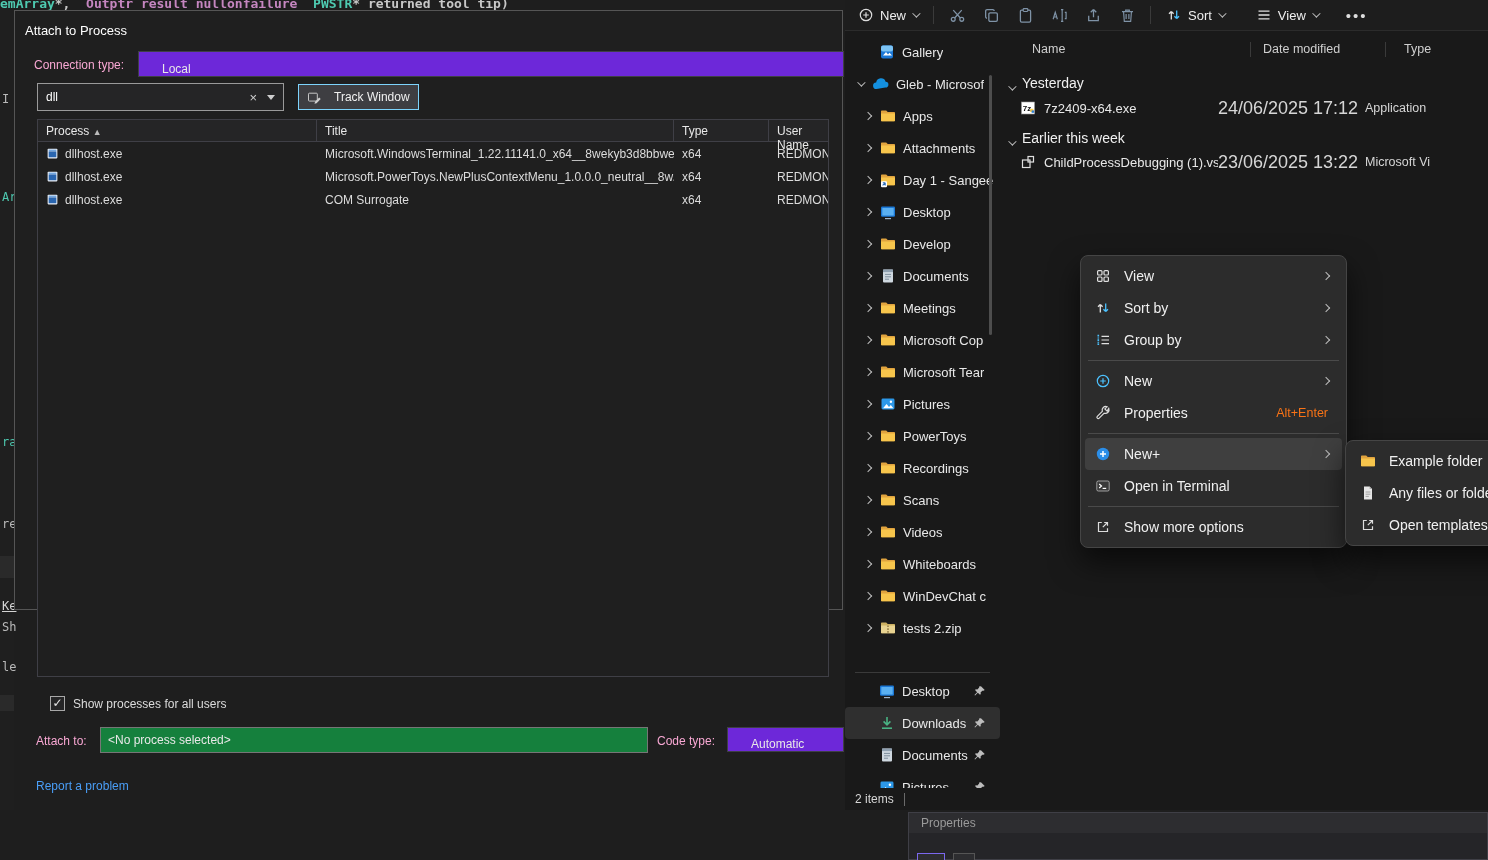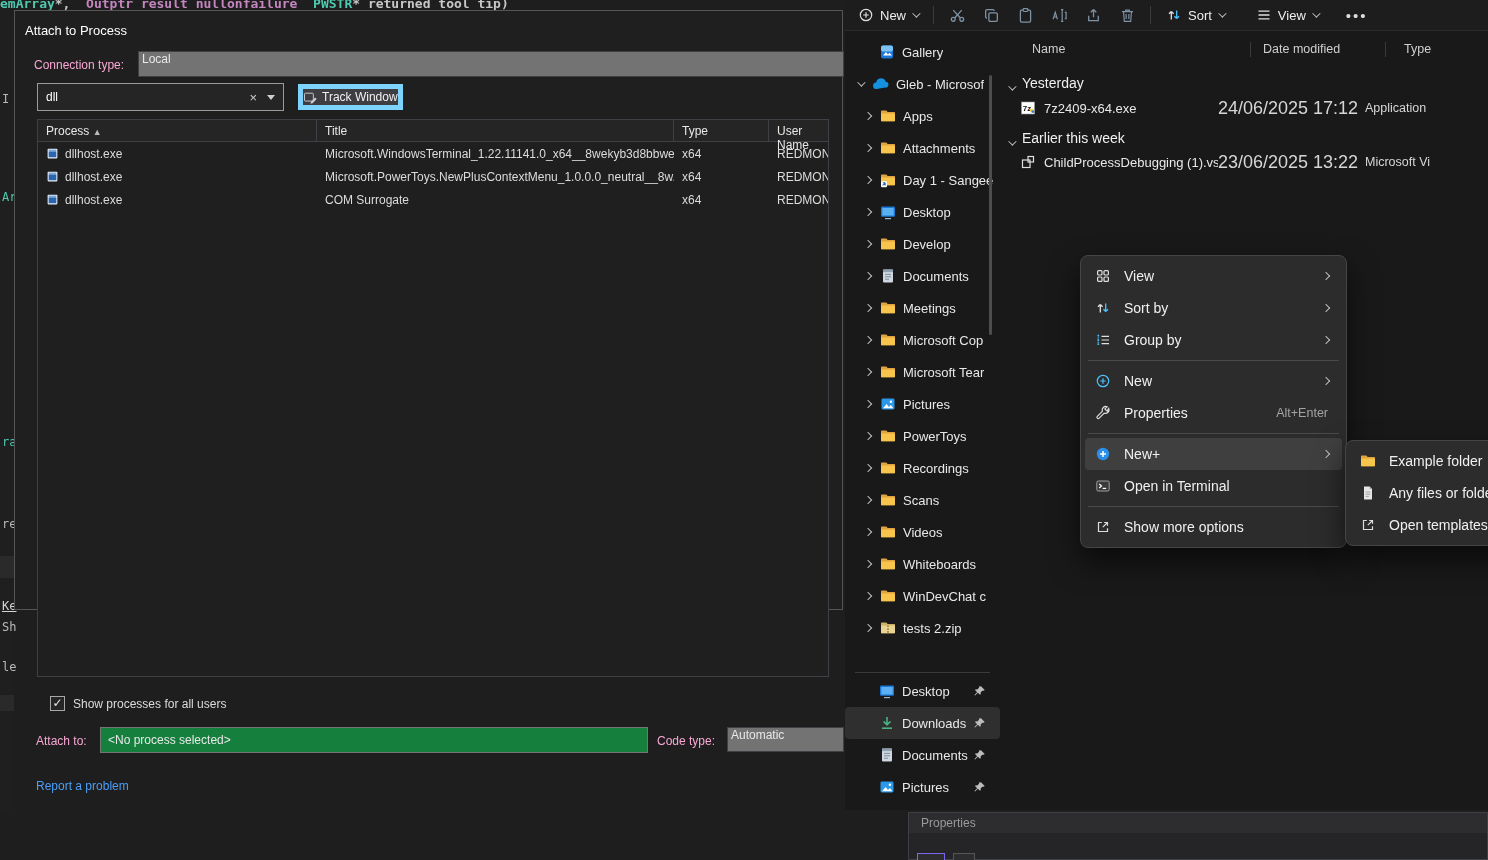--- a/index.html
+++ b/index.html
@@ -13,25 +13,25 @@
   .code-top { left:0; top:-4px; width:900px; font:bold 13px "DejaVu Sans Mono",monospace; white-space:pre; }
   .c-teal { color:#4EC9B0; } .c-purple { color:#C586C0; } .c-gray { color:#c8c8c8; }
   .left-strip { left:0; top:8px; width:14px; height:802px; background:#1f1f1f; }
   .frag { position:absolute; left:2px; font:12px "DejaVu Sans Mono",monospace; color:#b9b9b9; }
   .bottom-bar { left:0; top:810px; width:1488px; height:50px; background:#1e1e1e; }
 
   
   .vs-dialog { left:14px; top:10px; width:829px; height:600px; background:#1f1f1f; border:1px solid #555; color:#dcdcdc; font-size:12px; }
   .dlg-title { left:10px; top:12px; font-size:13px; color:#fff; }
   .dlg-label { color:#f9a8d4; }
-  .combo { background:#737373; border:1px solid #3f3f46; color:#e8e8e8; display:flex; align-items:flex-start; padding:0 3px; }
+  .combo { background:#6d28d9; border:1px solid #3f3f46; color:#e8e8e8; display:flex; align-items:flex-end; padding:0 23px; }
   .filter-input { left:22px; top:72px; width:247px; height:28px; background:#252526; border:1px solid #9a9a9a; display:flex; align-items:center; padding:0 8px; color:#fff; }
   .filter-x { margin-left:auto; color:#cfcfcf; font-size:13px; cursor:default; }
   .caret-dn { width:0; height:0; border-left:4px solid transparent; border-right:4px solid transparent; border-top:5px solid #cfcfcf; display:inline-block; margin-left:10px; }
-  .track-btn { left:283px; top:73px; height:26px; background:#3e3e42; border:5px solid #7dd3fc; display:flex; align-items:center; gap:4px; padding:0 0; color:#f0f0f0; }
+  .track-btn { left:283px; top:73px; height:26px; background:#3e3e42; border:1px solid #7dd3fc; display:flex; align-items:center; gap:12px; padding:0 8px; color:#f0f0f0; }
   .ptable { left:22px; top:108px; width:792px; height:558px; border:1px solid #3f3f46; background:#1f1f1f; }
   .pt-head { display:flex; height:22px; border-bottom:1px solid #3f3f46; background:#252526; color:#e8e8e8; }
   .pt-head > div { padding:4px 8px; border-right:1px solid #3f3f46; }
   .pt-row { display:flex; height:23px; align-items:center; color:#dcdcdc; }
   .pt-row > div { padding:0 8px; overflow:hidden; white-space:nowrap; }
   .col-proc { width:279px; } .col-title { width:357px; } .col-type { width:95px; } .col-user { flex:1; }
   .pcell { display:flex; align-items:center; gap:6px; }
   .chk { left:35px; top:685px; width:15px; height:15px; border:1px solid #a8a8a8; background:#252526; color:#e8e8e8; font-size:12px; line-height:13px; text-align:center; }
   .link { color:#4a9ef7; }
 
@@ -67,21 +67,21 @@
   .frow .fdate { width:147px; color:#d6d6d6; font-size:18px; }
   .frow .ftype { flex:1; color:#d6d6d6; font-size:12.5px; white-space:nowrap; overflow:hidden; }
   .statusbar { position:absolute; left:0; top:788px; width:643px; height:22px; background:#191919; display:flex; align-items:center; padding-left:10px; gap:10px; font-size:12px; color:#d6d6d6; }
   .st-sep { width:1px; height:13px; background:#6a6a6a; }
 
   
   .cmenu { left:1080px; top:255px; width:267px; background:#2c2c2c; border:1px solid #454545; border-radius:8px; box-shadow:0 14px 30px rgba(0,0,0,.6); padding:4px 0; color:#f0f0f0; font-size:14px; }
   .m-item { height:32px; margin:0 4px; border-radius:4px; display:flex; align-items:center; padding:0 10px; gap:13px; position:relative; }
   .m-item.hover { background:#3f3f3f; }
   .m-arrow { position:absolute; right:13px; }
-  .m-short { position:absolute; right:14px; color:#a3a3a3; font-size:12.5px;text-align:center; }
+  .m-short { position:absolute; right:14px; color:#f97316; font-size:12.5px;text-align:center; }
   .m-div { height:1px; background:#4a4a4a; margin:4px 7px; }
   .submenu { left:1345px; top:440px; width:175px; background:#2c2c2c; border:1px solid #454545; border-radius:8px; box-shadow:0 14px 30px rgba(0,0,0,.6); padding:4px 0; color:#f0f0f0; font-size:14px; }
 
   
   .props { left:908px; top:812px; width:580px; height:48px; background:#252528; border:1px solid #3f3f46; }
   .props-head { height:20px; background:#2d2d30; color:#9a9a9a; font-size:12px; padding:3px 0 0 12px; }
   .props-box1 { position:absolute; left:8px; top:40px; width:28px; height:8px; border:1px solid #7b68ee; background:#2d2d30; }
   .props-box2 { position:absolute; left:44px; top:40px; width:22px; height:8px; border:1px solid #555; background:#2d2d30; }
   .bcode { font:12px "DejaVu Sans Mono",monospace; color:#c8c8c8; }
 </style>
@@ -589,20 +589,24 @@
       <div class="fname">
           <svg class="ic" width="16" height="16">
             <use href="#i-vsix"></use>
           </svg>
           <span>ChildProcessDebugging (1).vsix</span>
         </div>
       <div class="fdate">23/06/2025 13:22</div>
       <div class="ftype">Microsoft Vi</div>
     </div>
 
+    <div class="statusbar">
+      <span>2 items</span>
+      <span class="st-sep"></span>
+    </div>
   </div>
 
   <div class="abs cmenu">
     <div class="m-item">
       <svg class="ic" width="16" height="16">
           <use href="#i-grid"></use>
         </svg>
       <span>View</span>
       <span class="chev r m-arrow"></span>
     </div>

